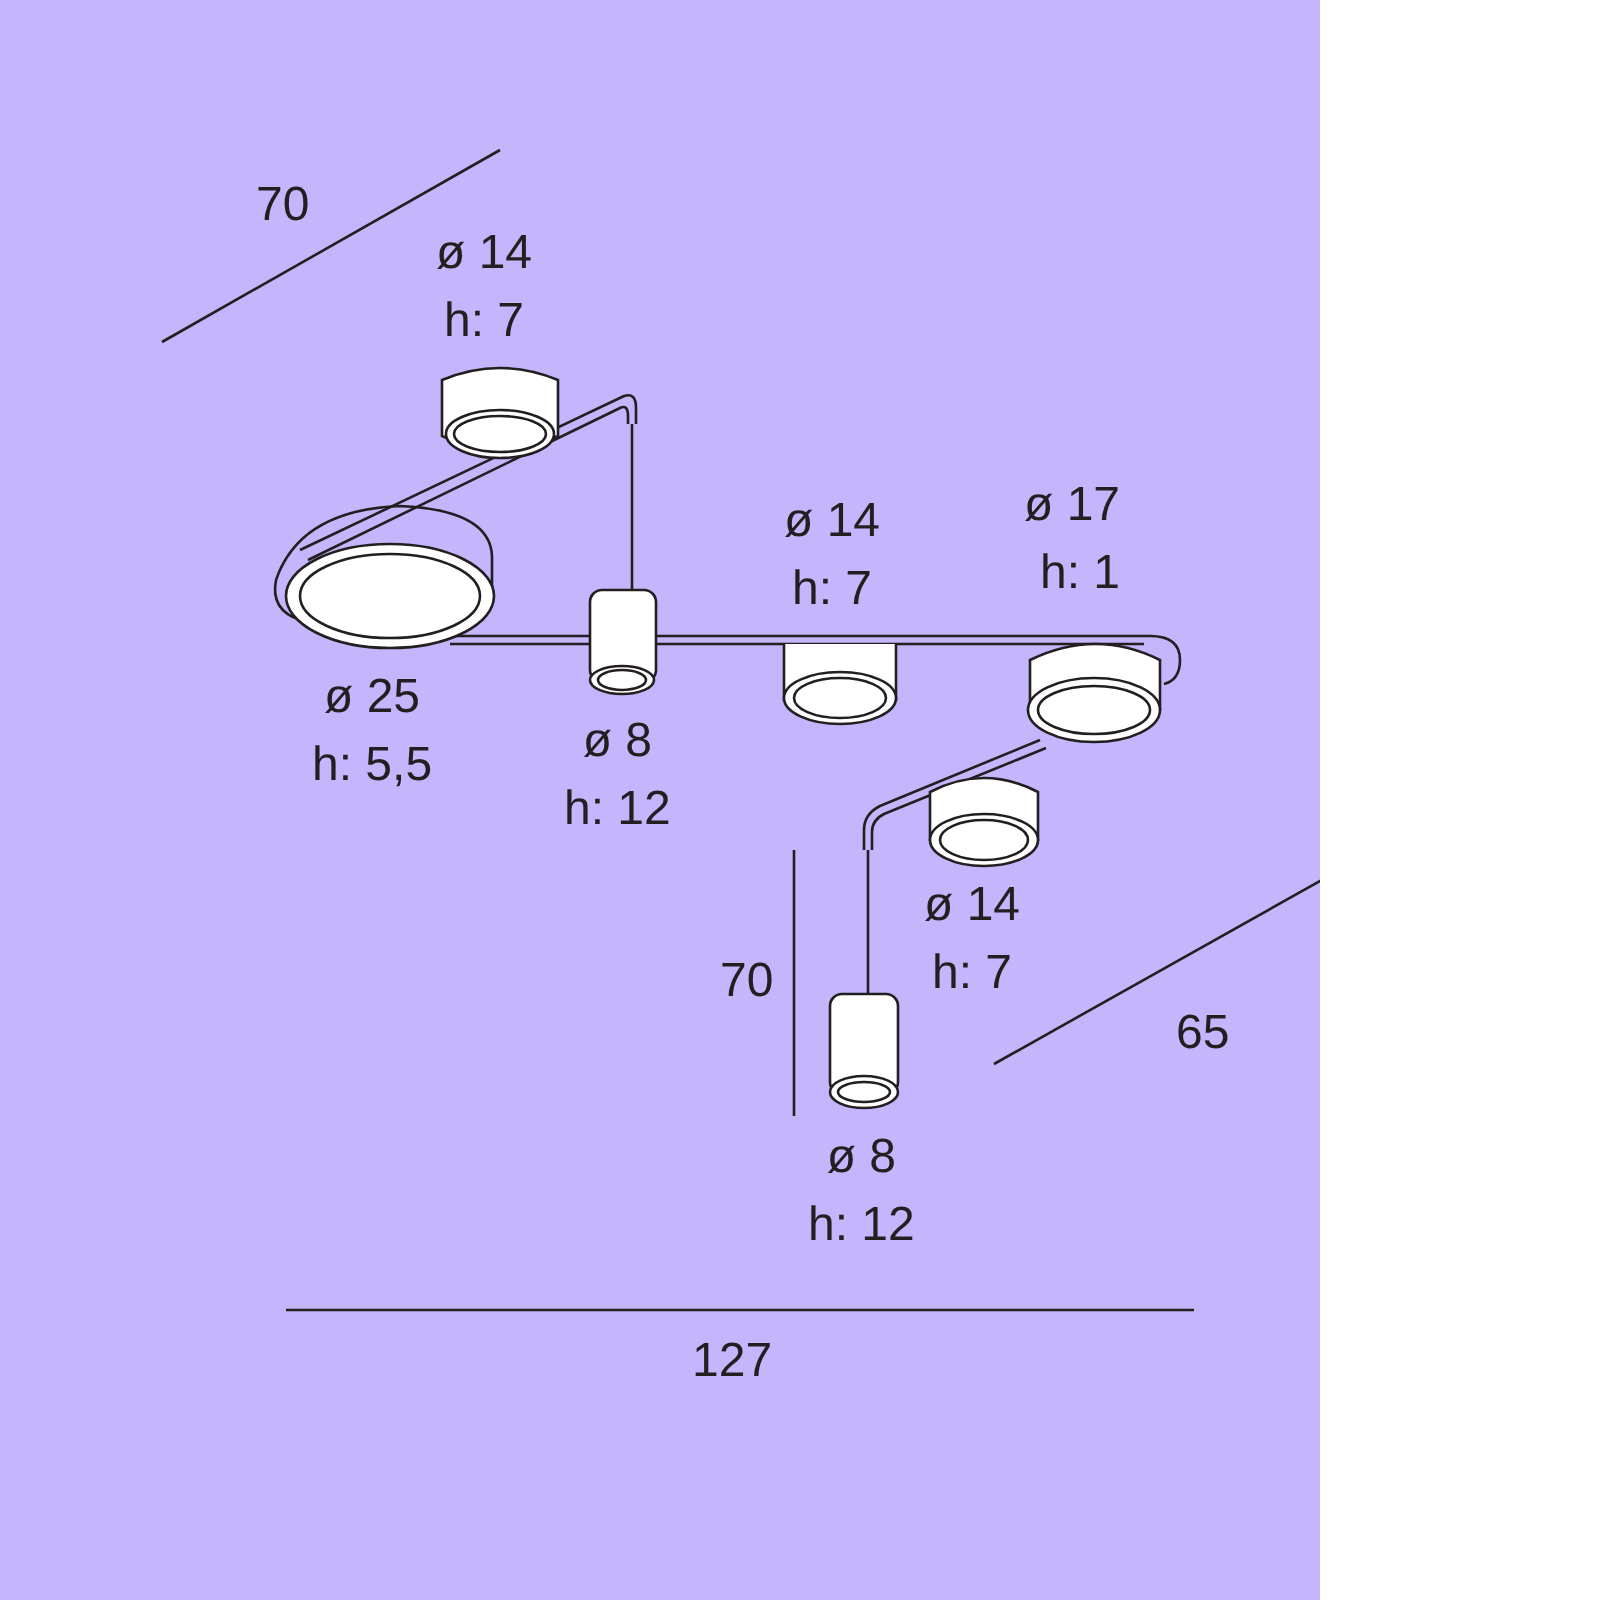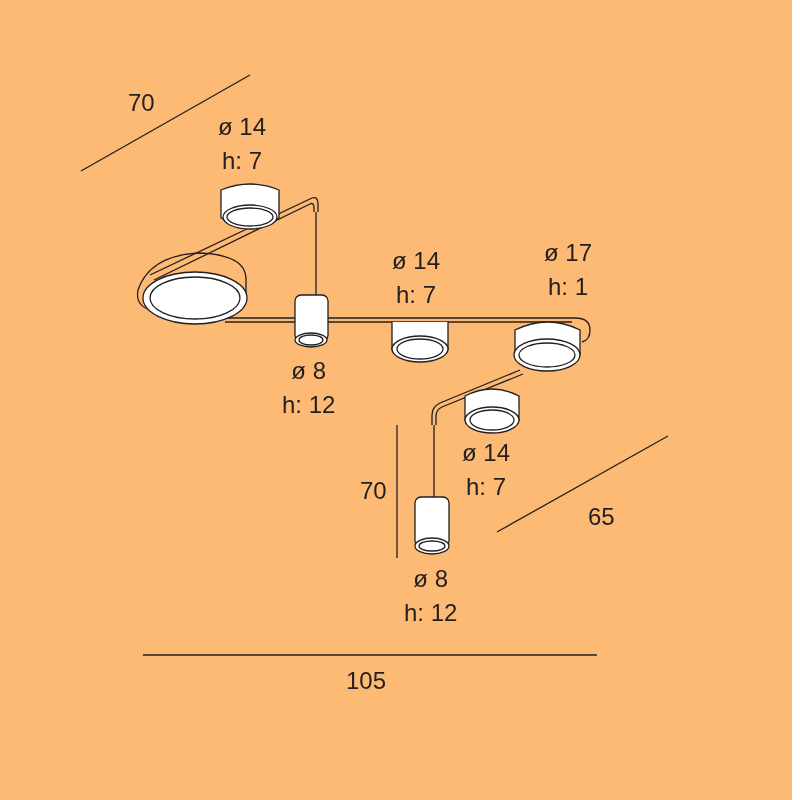--- a/index.html
+++ b/index.html
@@ -1,16 +1,16 @@
 <!DOCTYPE html>
 <html><head>
 <meta charset="utf-8">
 <style>
   html, body { margin: 0; padding: 0; background: #ffffff; }
-  #stage { position: relative; width: 792px; height: 800px; background: #fdba74; overflow: hidden; }
+  #stage { position: relative; width: 660px; height: 800px; background: #c4b5fd; overflow: hidden; }
   svg { position: absolute; left: 0; top: 0; }
   .lbl { position: absolute; font-family: "Liberation Sans", sans-serif; font-size: 24px; color: #231f20; text-align: center; line-height: 34px; white-space: nowrap; }
   .lbl div { display: block; }
 </style>
 </head>
 <body>
 
 <div id="stage">
   <svg width="800" height="800" viewBox="0 0 800 800" fill="none" stroke="#231f20" stroke-width="1.3">
 
@@ -76,35 +76,39 @@
     <g>
       <rect x="415" y="497" width="34" height="50" rx="6" fill="#fff"></rect>
       <ellipse cx="432" cy="546" rx="17" ry="8" fill="#fff"></ellipse>
       <ellipse cx="432" cy="546" rx="13" ry="5"></ellipse>
     </g>
   </svg>
 
   <div class="lbl" style="left:128px; top:86px;">70</div>
   <div class="lbl" style="left:588px; top:500px;">65</div>
   <div class="lbl" style="left:360px; top:474px;">70</div>
-  <div class="lbl" style="left:346px; top:664px;">105</div>
+  <div class="lbl" style="left:346px; top:664px;">127</div>
 
   <div class="lbl" style="left:218px; top:110px;">
     <div>ø 14</div>
     <div>h: 7</div>
+  </div>
+  <div class="lbl" style="left:156px; top:332px;">
+    <div>ø 25</div>
+    <div>h: 5,5</div>
   </div>
   <div class="lbl" style="left:282px; top:354px;">
     <div>ø 8</div>
     <div>h: 12</div>
   </div>
   <div class="lbl" style="left:392px; top:244px;">
     <div>ø 14</div>
     <div>h: 7</div>
   </div>
-  <div class="lbl" style="left:544px; top:236px;">
+  <div class="lbl" style="left:512px; top:236px;text-align:right;">
     <div>ø 17</div>
     <div>h: 1</div>
   </div>
   <div class="lbl" style="left:462px; top:436px;">
     <div>ø 14</div>
     <div>h: 7</div>
   </div>
   <div class="lbl" style="left:404px; top:562px;">
     <div>ø 8</div>
     <div>h: 12</div>

